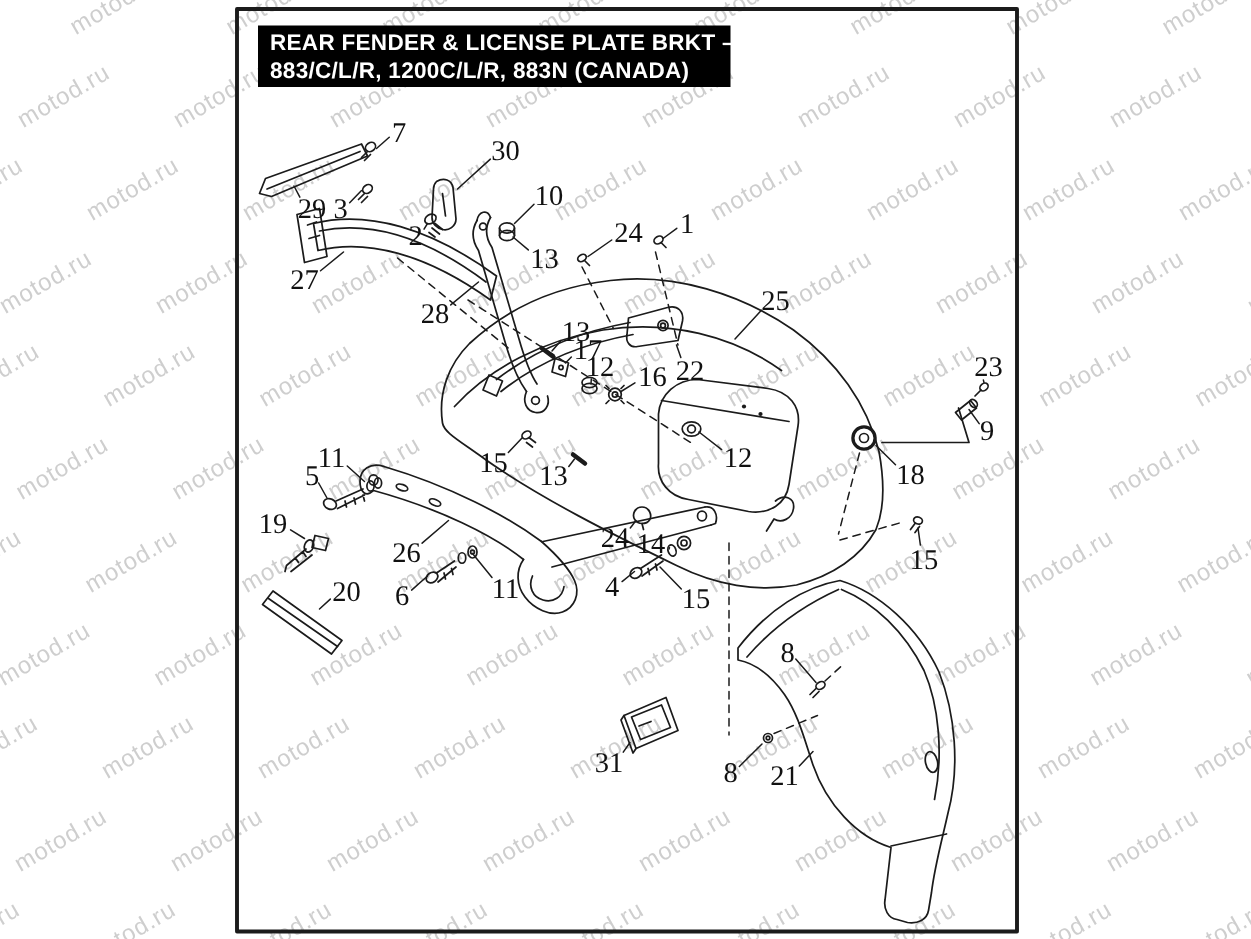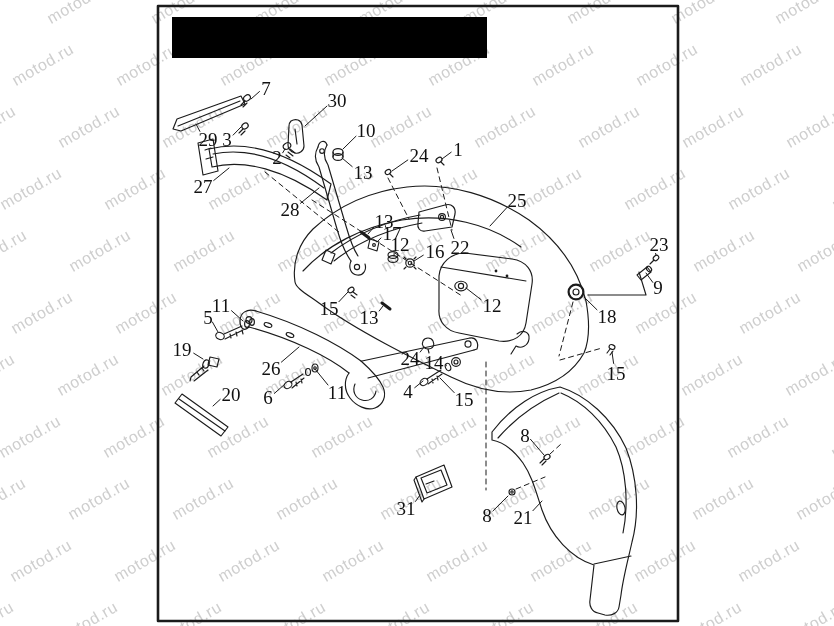--- a/index.html
+++ b/index.html
@@ -415,15 +415,17 @@
         <text x="607" y="322.5">18</text>
         <text x="616" y="379.5">15</text>
         <text x="525" y="441.5">8</text>
         <text x="406" y="514.5">31</text>
         <text x="487" y="521.5">8</text>
         <text x="523" y="523.5">21</text>
       </g>
   </svg>
 
   <div id="title-block">
+    <div>REAR FENDER &amp; LICENSE PLATE BRKT –</div>
+    <div>883/C/L/R, 1200C/L/R, 883N (CANADA)</div>
   </div>
 
 </div>
 
 </body></html>

